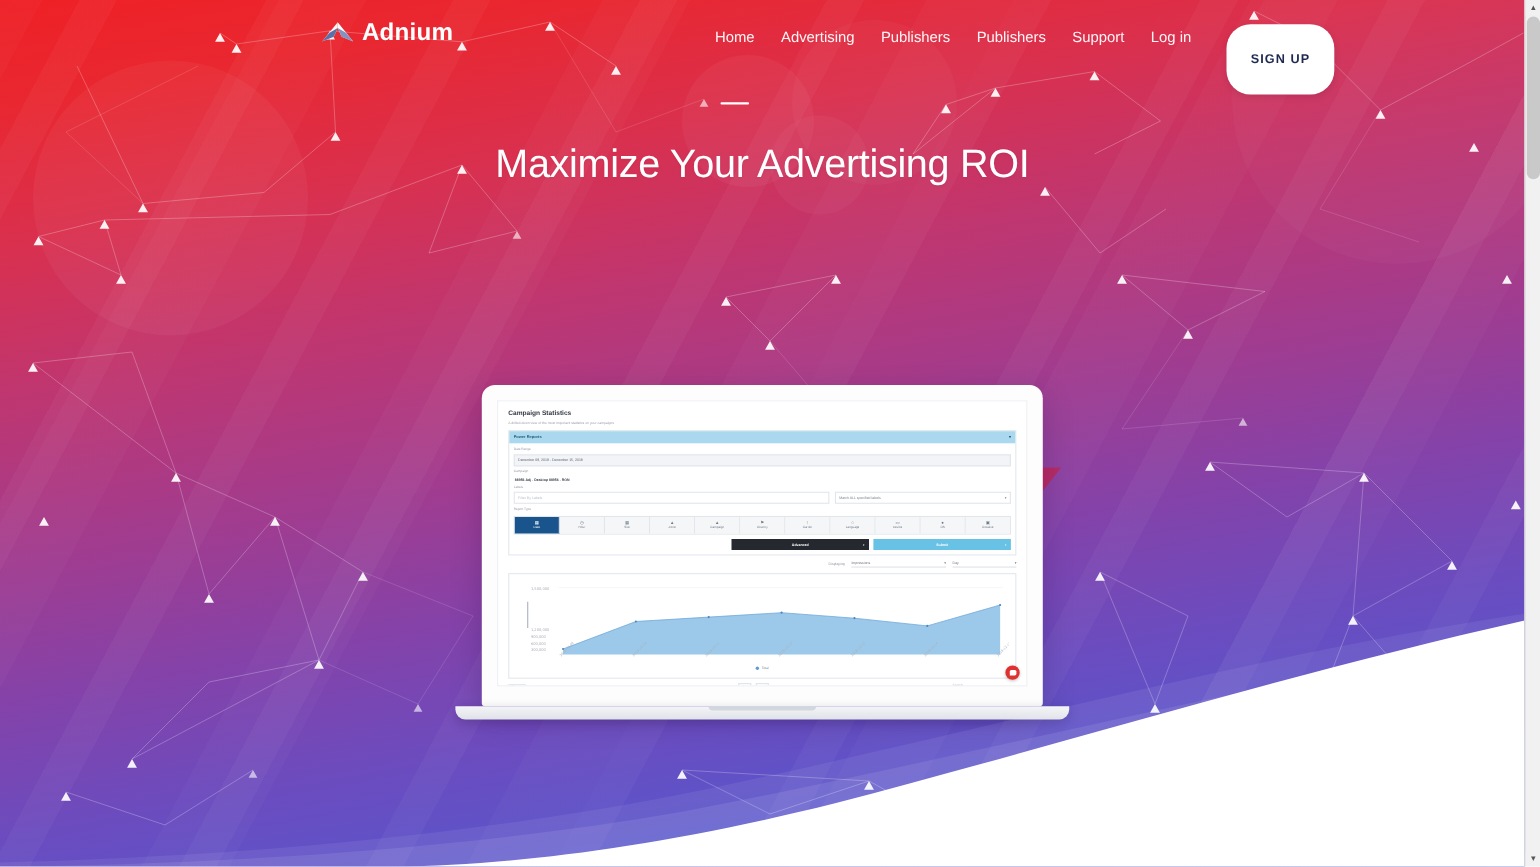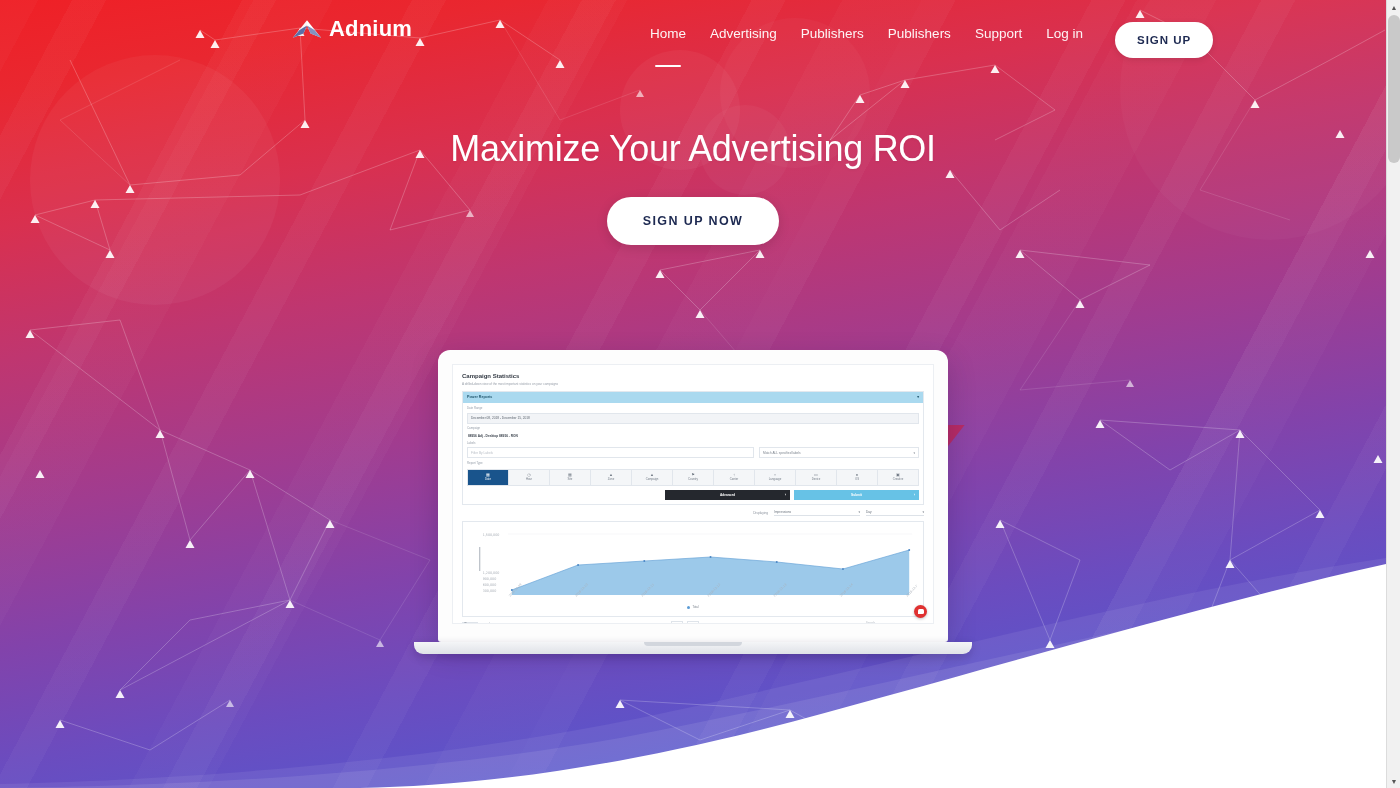--- a/index.html
+++ b/index.html
@@ -132,21 +132,21 @@
     background: #fff;
     border-radius: 2px;
   }
   .signup-btn {
     margin-left: 20px;
     background: #fff;
     color: #1d2951;
     font-size: 11.5px;
     font-weight: 700;
     letter-spacing: 1px;
-    padding: 12px 22px;
+    padding: 26px 22px;
     border: none;
     border-radius: 22px;
     cursor: pointer;
     box-shadow: 0 2px 6px rgba(0,0,0,0.10);
     white-space: nowrap;
   }
 
   
   .hero-copy {
     position: absolute;
@@ -569,23 +569,20 @@
         <a class="nav-link" href="#">Publishers</a>
         <a class="nav-link" href="#">Publishers</a>
         <a class="nav-link" href="#">Support</a>
         <a class="nav-link" href="#">Log in</a>
         <button class="signup-btn">SIGN UP</button>
       </div>
     </div>
 
     <div class="hero-copy">
       <h1 class="headline">Maximize Your Advertising ROI</h1>
-      <div class="cta-wrap">
-        <button class="cta-btn">SIGN UP NOW</button>
-      </div>
     </div>
 
     <div class="decor decor-red"></div>
     <div class="decor decor-crimson"></div>
     <div class="decor decor-crimson2"></div>
     <div class="decor decor-purple"></div>
     <div class="decor decor-blue"></div>
 
     <div class="laptop">
       <div class="laptop-lid">

